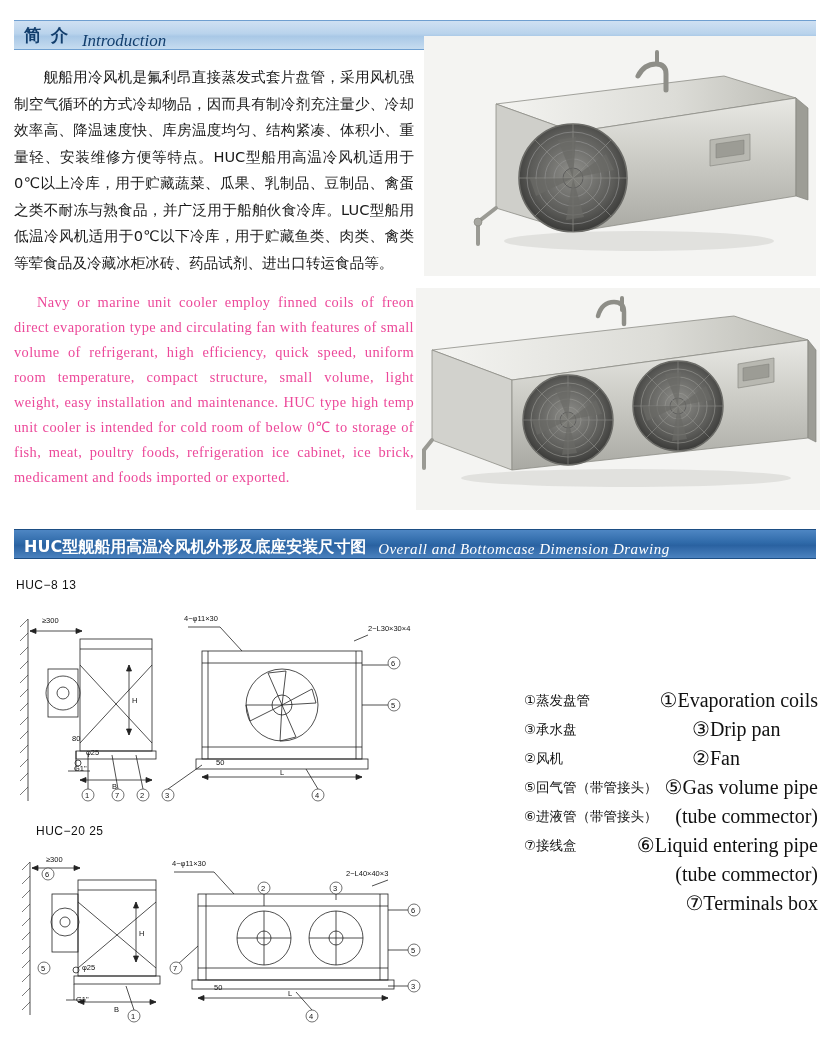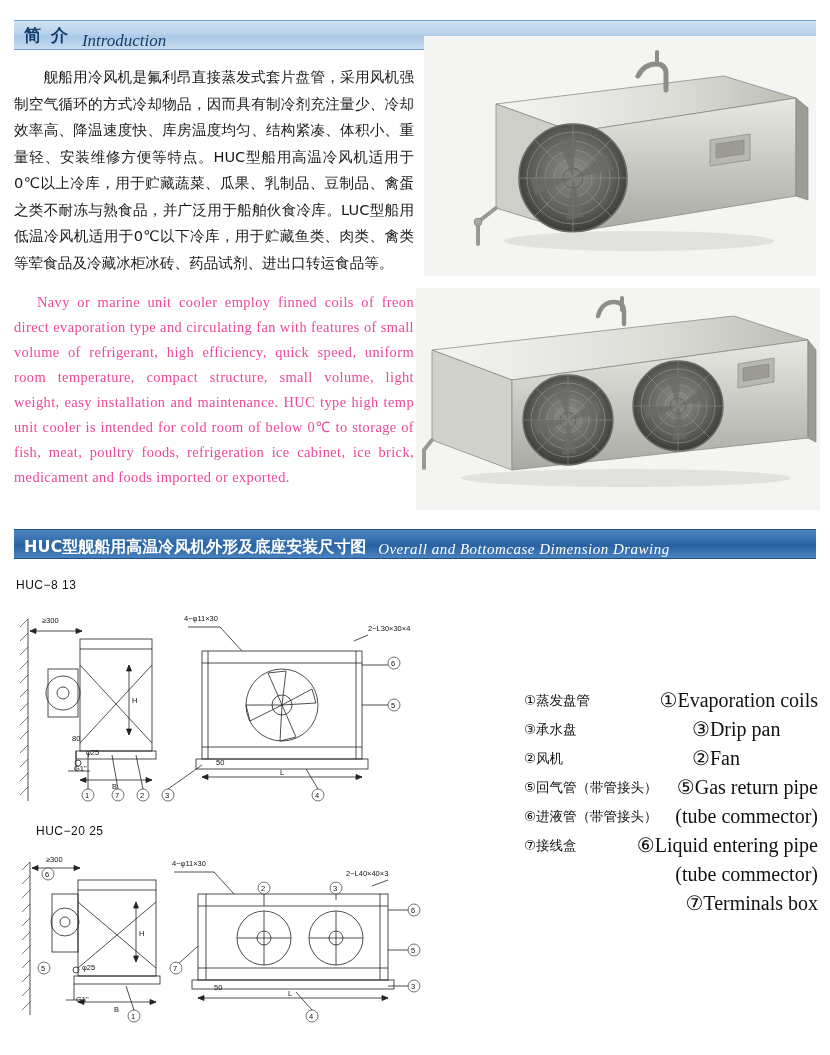--- a/index.html
+++ b/index.html
@@ -528,21 +528,21 @@
     <div class="legend-row">
       <span class="legend-cn">③承水盘</span>
       <span class="legend-en">③Drip pan</span>
     </div>
     <div class="legend-row">
       <span class="legend-cn">②风机</span>
       <span class="legend-en">②Fan</span>
     </div>
     <div class="legend-row">
       <span class="legend-cn">⑤回气管（带管接头）</span>
-      <span class="legend-en">⑤Gas return pipe</span>
+      <span class="legend-en">⑤Gas volume pipe</span>
     </div>
     <div class="legend-row">
       <span class="legend-cn">⑥进液管（带管接头）</span>
       <span class="legend-en sub">(tube commector)</span>
     </div>
     <div class="legend-row">
       <span class="legend-cn">⑦接线盒</span>
       <span class="legend-en">⑥Liquid entering pipe</span>
     </div>
     <div class="legend-row">

